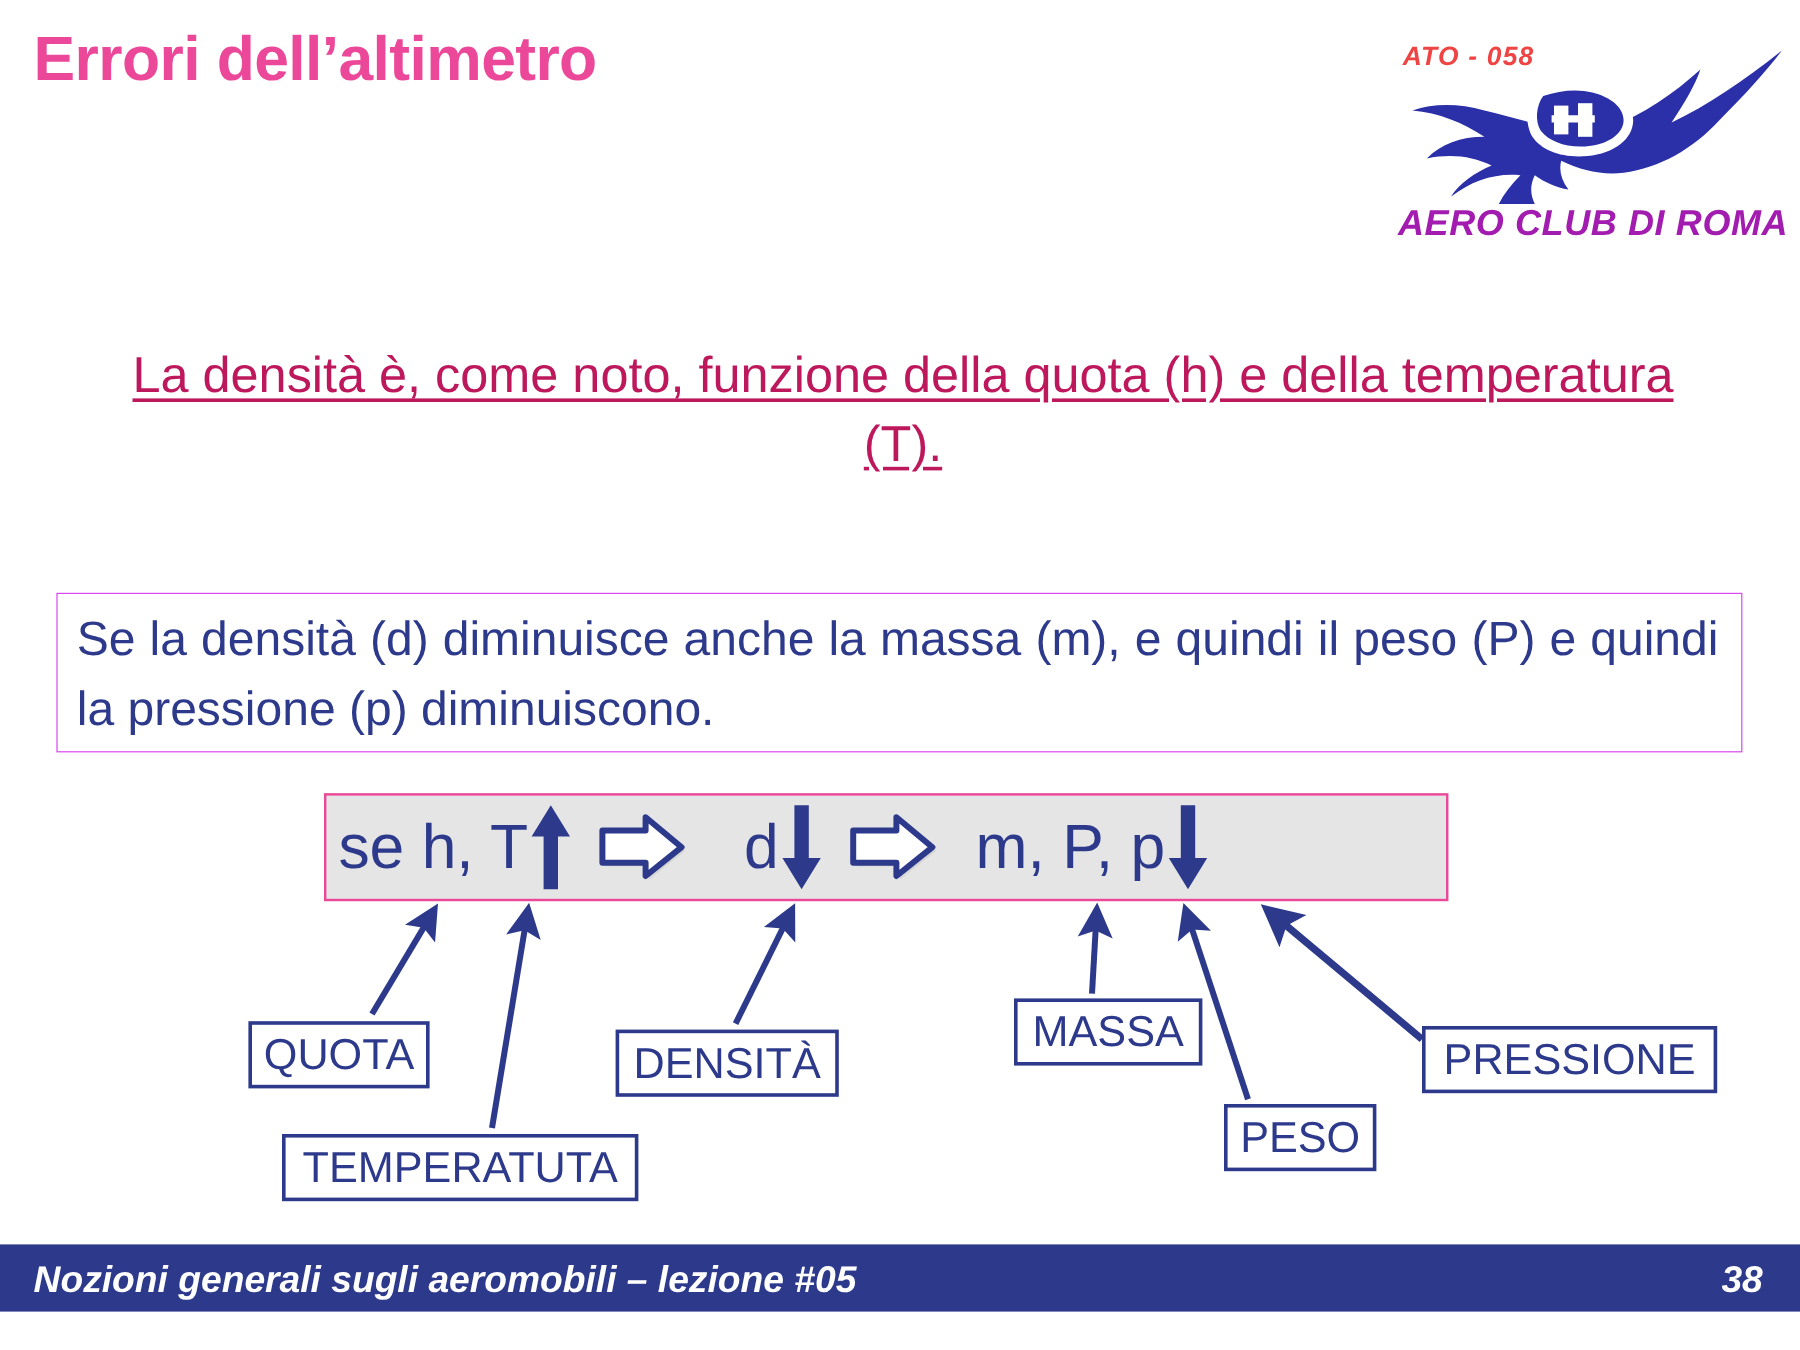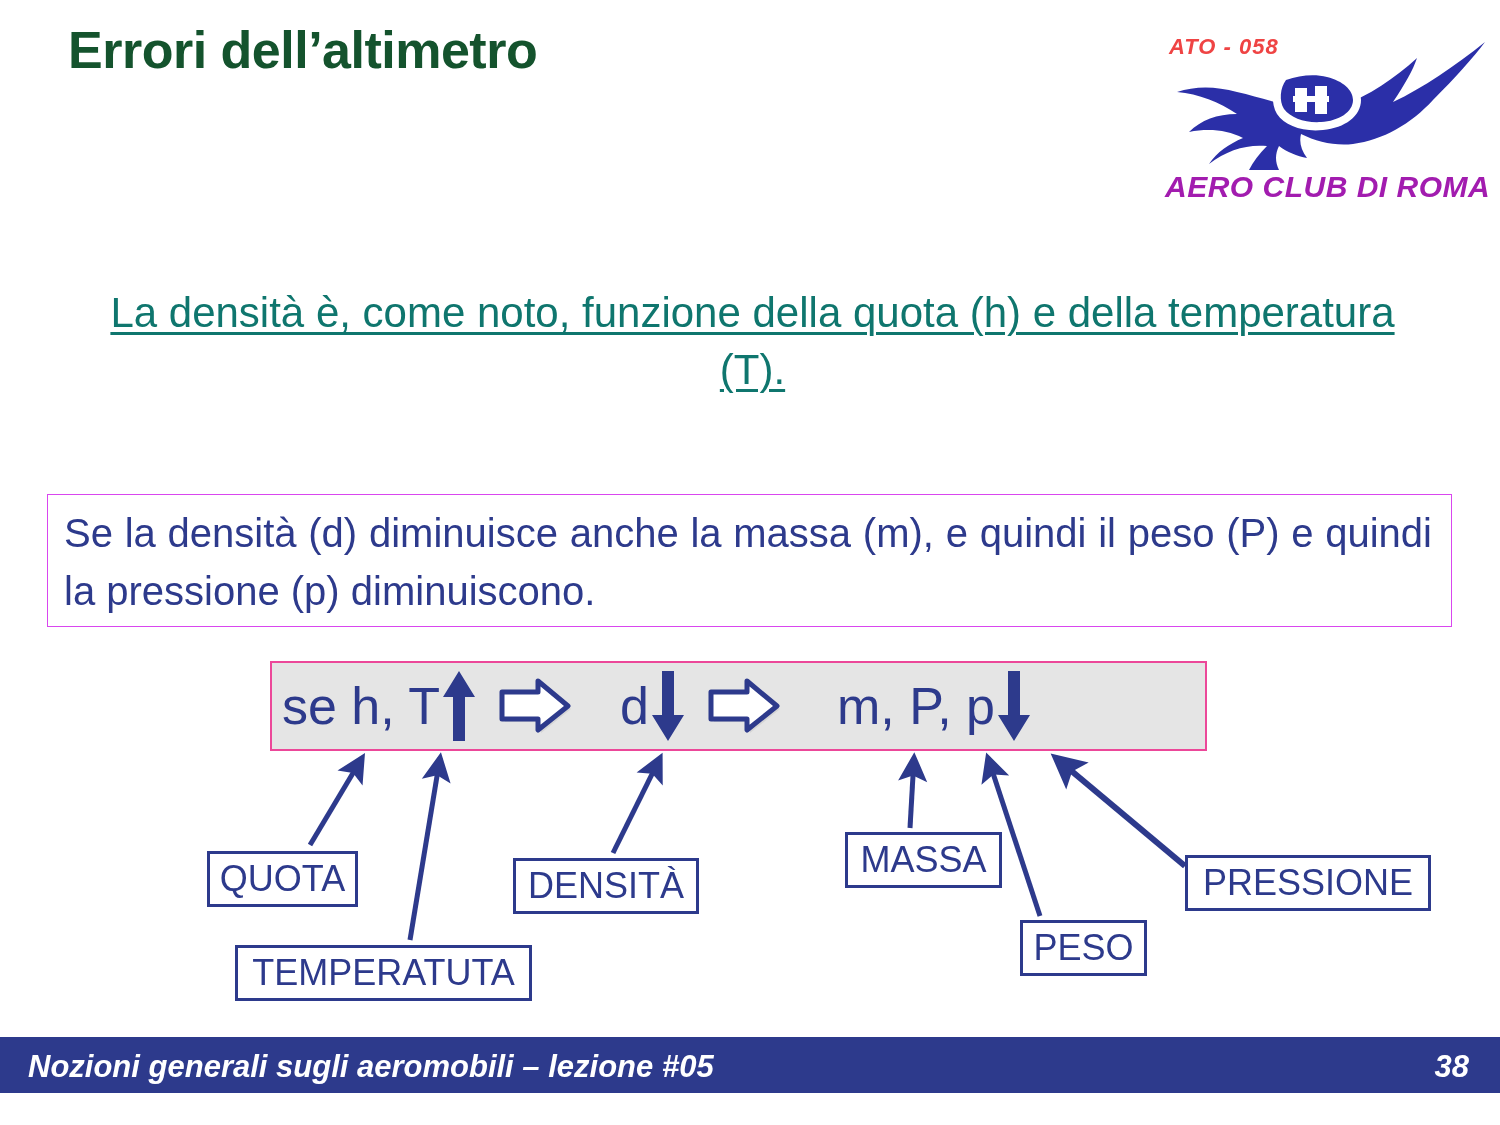--- a/index.html
+++ b/index.html
@@ -16,24 +16,23 @@
     font-family: "Liberation Sans", sans-serif;
   }
 
   
   #slide-title {
     position: absolute;
     left: 28px;
     top: 20px;
     font-size: 52px;
     font-weight: bold;
-    color: #14532d;
+    color: #ec4899;
     letter-spacing: -0.5px;
     white-space: nowrap;
-    margin-left: 40px;
   }
 
   
   #logo {
     position: absolute;
     left: 1155px;
     top: 18px;
     width: 330px;
     height: 200px;
   }
@@ -70,21 +69,21 @@
 
   
   #red-statement {
     position: absolute;
     left: 110px;
     top: 284px;
     width: 1285px;
     text-align: center;
     font-size: 42px;
     line-height: 1.36;
-    color: #0f766e;
+    color: #be185d;
     text-decoration: underline;
     text-decoration-thickness: 3px;
     text-underline-offset: 5px;
   }
 
   
   #statement-box {
     position: absolute;
     left: 47px;
     top: 494px;
@@ -122,21 +121,21 @@
   }
   .band-text {
     font-size: 52px;
     color: #2d3a8c;
     line-height: 1;
     white-space: nowrap;
   }
   .tok { display: inline-flex; align-items: center; }
   #tok-se   { margin-left: 10px; }
   #tok-d    { margin-left: 28px; }
-  #tok-mPp  { margin-left: 36px; }
+  #tok-mPp  { margin-left: 12px; }
 
   .v-arrow { width: 34px; height: 74px; margin: 0 2px; display: block; }
   .block-arrow { width: 74px; height: 56px; margin: 0 20px; display: block; }
 
   
   .callout {
     position: absolute;
     box-sizing: border-box;
     background: #ffffff;
     border: 3px solid #2d3a8c;

